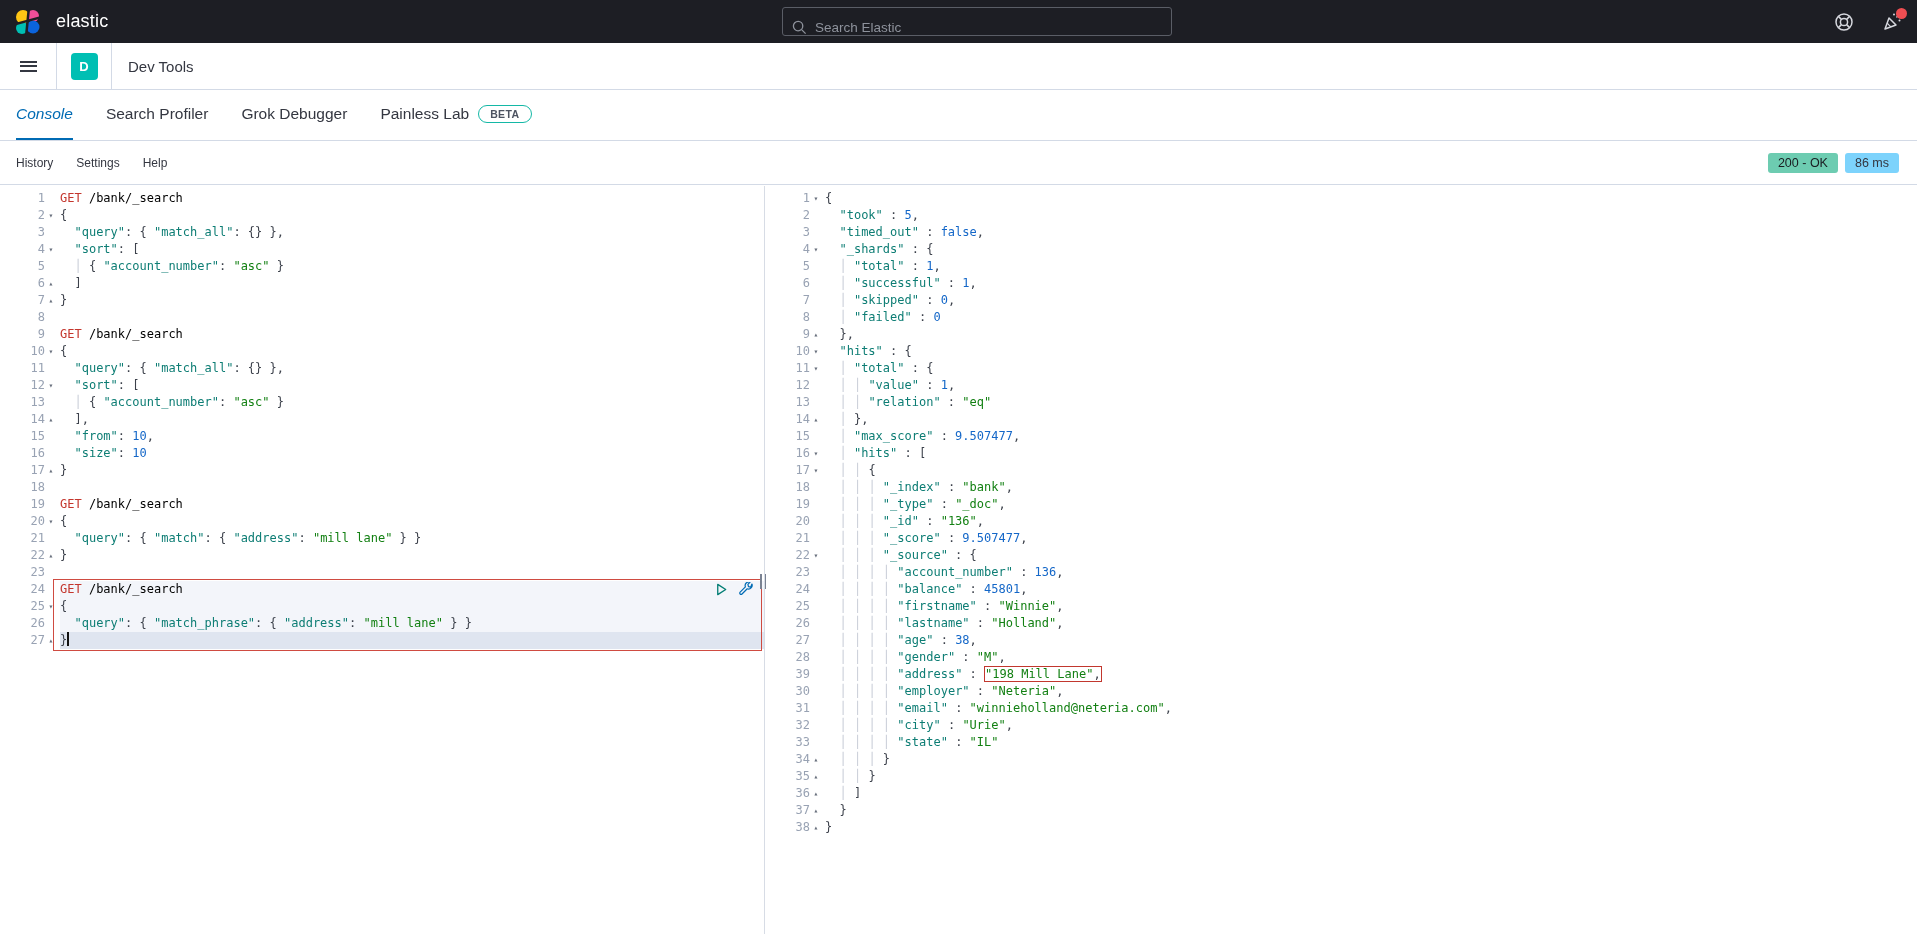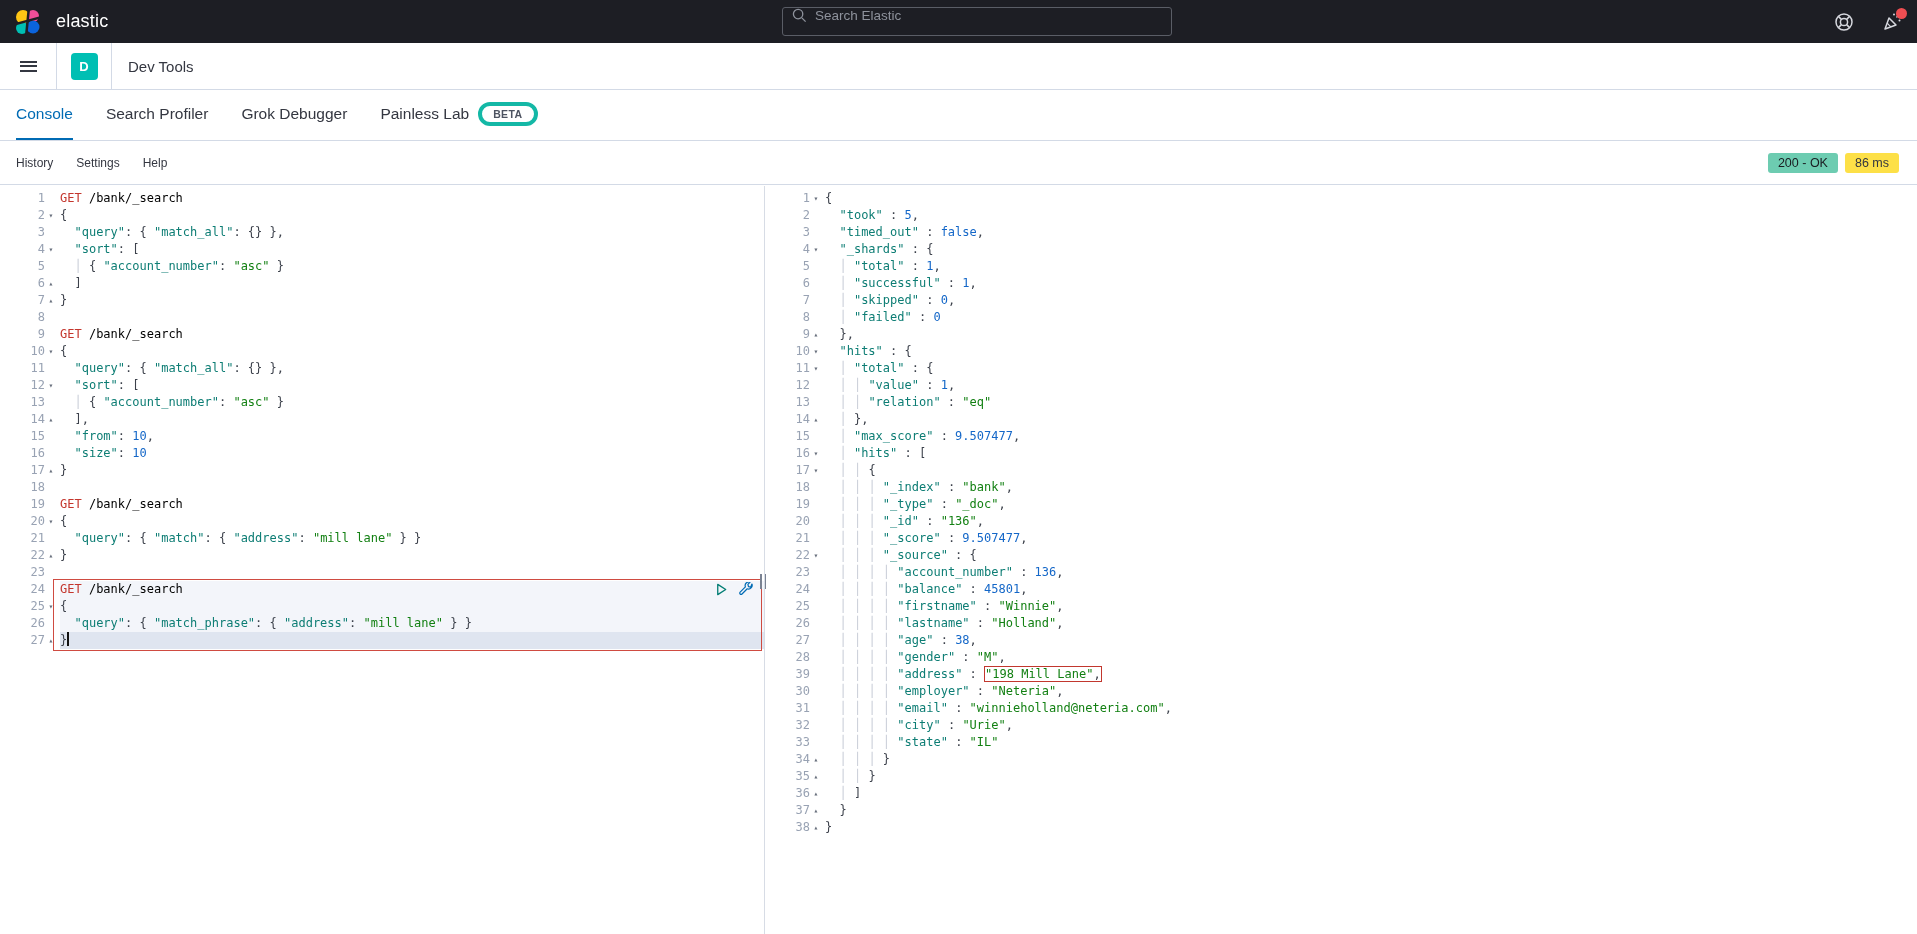--- a/index.html
+++ b/index.html
@@ -4,21 +4,21 @@
 <style>
   * { margin:0; padding:0; box-sizing:border-box; }
   html,body { width:1917px; height:934px; overflow:hidden; background:#fff;
     font-family:"Liberation Sans", sans-serif; }
 
   
   .hdr { height:43px; background:#1d1e24; display:flex; align-items:center; position:relative; }
   .logo-wrap { display:flex; align-items:center; gap:16px; padding-left:14px; }
   .brand { color:#fff; font-size:18px; font-weight:500; letter-spacing:.2px; }
   .searchbox { position:absolute; left:782px; top:7px; width:390px; height:29px;
-    border:1px solid #5a5d66; border-radius:3px; background:#1d1e24; display:flex; align-items:flex-start; padding:0 9px; }
+    border:1px solid #5a5d66; border-radius:3px; background:#1d1e24; display:flex; align-items:flex-end; padding:0 9px; }
   .searchbox input { flex:1; background:transparent; border:none; outline:none; color:#d4d6dd;
     font-size:13.5px; font-family:"Liberation Sans",sans-serif; }
   .searchbox input::placeholder { color:#8e929c; }
   .hdr-right { position:absolute; right:14px; top:0; height:43px; display:flex; align-items:center; gap:26px; }
   .hdr-icon { position:relative; width:22px; height:22px; display:flex; align-items:center; justify-content:center; cursor:pointer; }
   .notif-dot { position:absolute; top:-3px; right:-4px; width:11px; height:11px; border-radius:50%; background:#f04e52; }
 
   
   .nav { height:47px; background:#fff; border-bottom:1px solid #d3dae6; display:flex; align-items:center; }
   .burger { width:57px; height:100%; display:flex; align-items:center; justify-content:center;
@@ -26,31 +26,31 @@
   .burger .b { display:block; width:17px; height:2px; background:#343741; margin:2.5px 0; }
   .appbadge-wrap { width:55px; height:100%; display:flex; align-items:center; justify-content:center; border-right:1px solid #d3dae6; }
   .appbadge { width:27px; height:27px; border-radius:4px; background:#00bfb3; color:#fff;
     font-size:13px; font-weight:bold; display:flex; align-items:center; justify-content:center; cursor:pointer; }
   .crumb { margin-left:16px; font-size:15px; color:#343741; }
 
   
   .tabs { height:51px; border-bottom:1px solid #d3dae6; display:flex; align-items:stretch; padding:0 16px; gap:33px; background:#fff; }
   .tab { display:flex; align-items:center; gap:9px; font-size:15.5px; color:#343741; cursor:pointer;
     border-bottom:2px solid transparent; }
-  .tab.active { color:#006bb4; border-bottom-color:#006bb4; }
-  .beta { border:4px solid #14b8a6; border-radius:12px; padding:2px 11px; font-size:10.5px; font-weight:bold;
+  .tab.active { color:#006bb4; border-bottom-color:#006bb4;font-style:italic; }
+  .beta { border:1px solid #14b8a6; border-radius:12px; padding:2px 11px; font-size:10.5px; font-weight:bold;
     letter-spacing:.4px; color:#4d5361; }
 
   
   .toolbar { height:44px; border-bottom:1px solid #d3dae6; display:flex; align-items:center; padding:0 16px; gap:23px; background:#fff; }
   .tool-link { font-size:12px; color:#343741; cursor:pointer;text-align:center; }
   .badges { margin-left:auto; display:flex; gap:7px; align-items:center; padding-right:2px; }
   .badge { font-size:12.5px; border-radius:3px; padding:3px 10px; color:#1a1c21; }
   .badge.ok { background:#6dccb1; }
-  .badge.ms { background:#fde047; color:#343741; }
+  .badge.ms { background:#7dd3fc; color:#343741; }
 
   
   .editors { position:absolute; top:186px; left:0; right:0; bottom:0; display:flex; background:#fff; }
   .pane { position:relative; height:100%; overflow:hidden; }
   .pane.left  { width:765px; border-right:1px solid #d7dce5; }
   .pane.right { flex:1; }
   .lines { padding-top:4px; font-family:"DejaVu Sans Mono","Liberation Mono",monospace; font-size:12px; line-height:17px; }
   .row { display:flex; height:17px; }
   .gut { flex:0 0 57px; display:flex; }
   .ln { display:block; width:45px; text-align:right; color:#98a2b3; }

